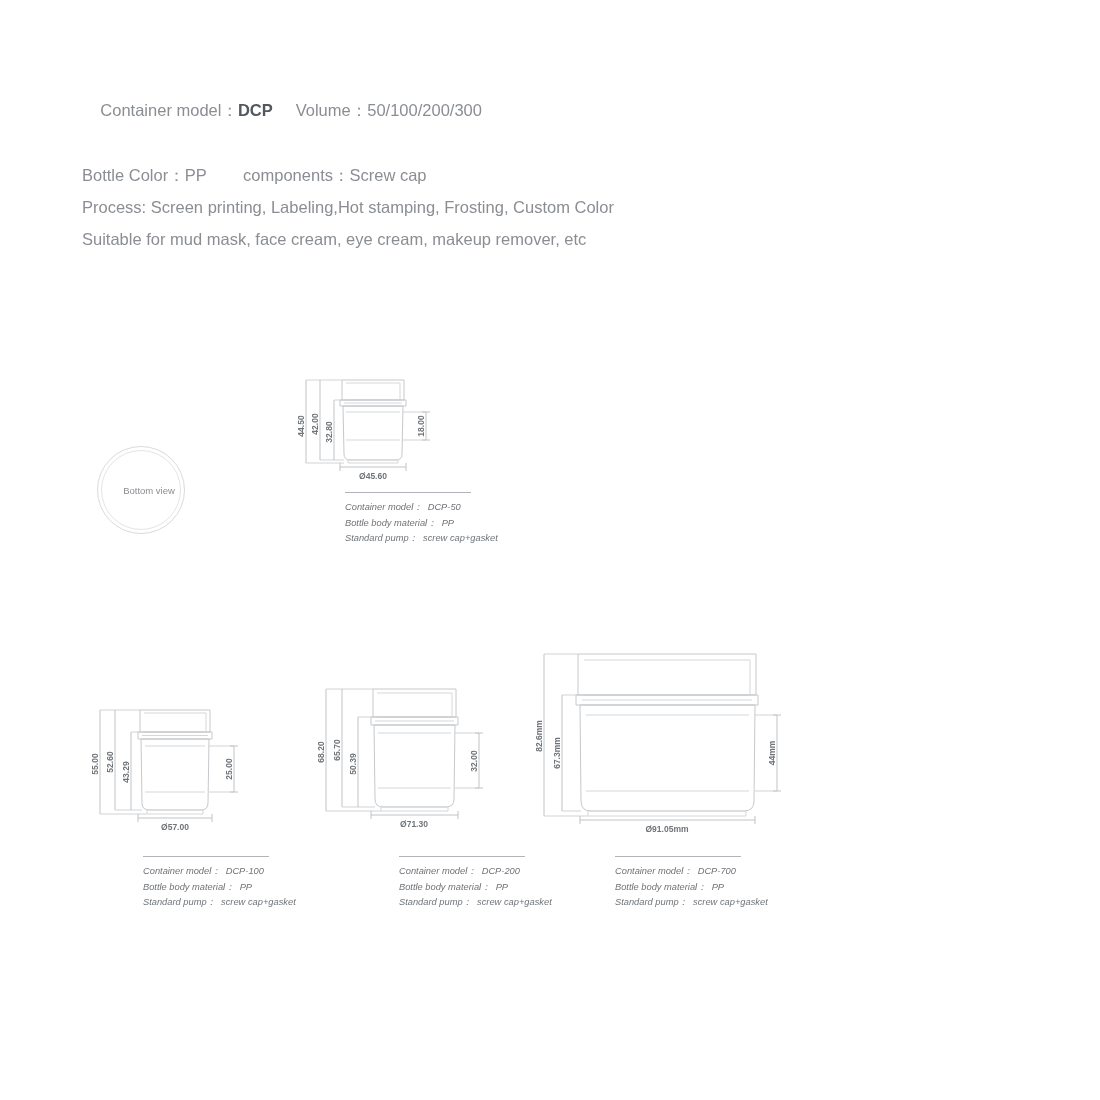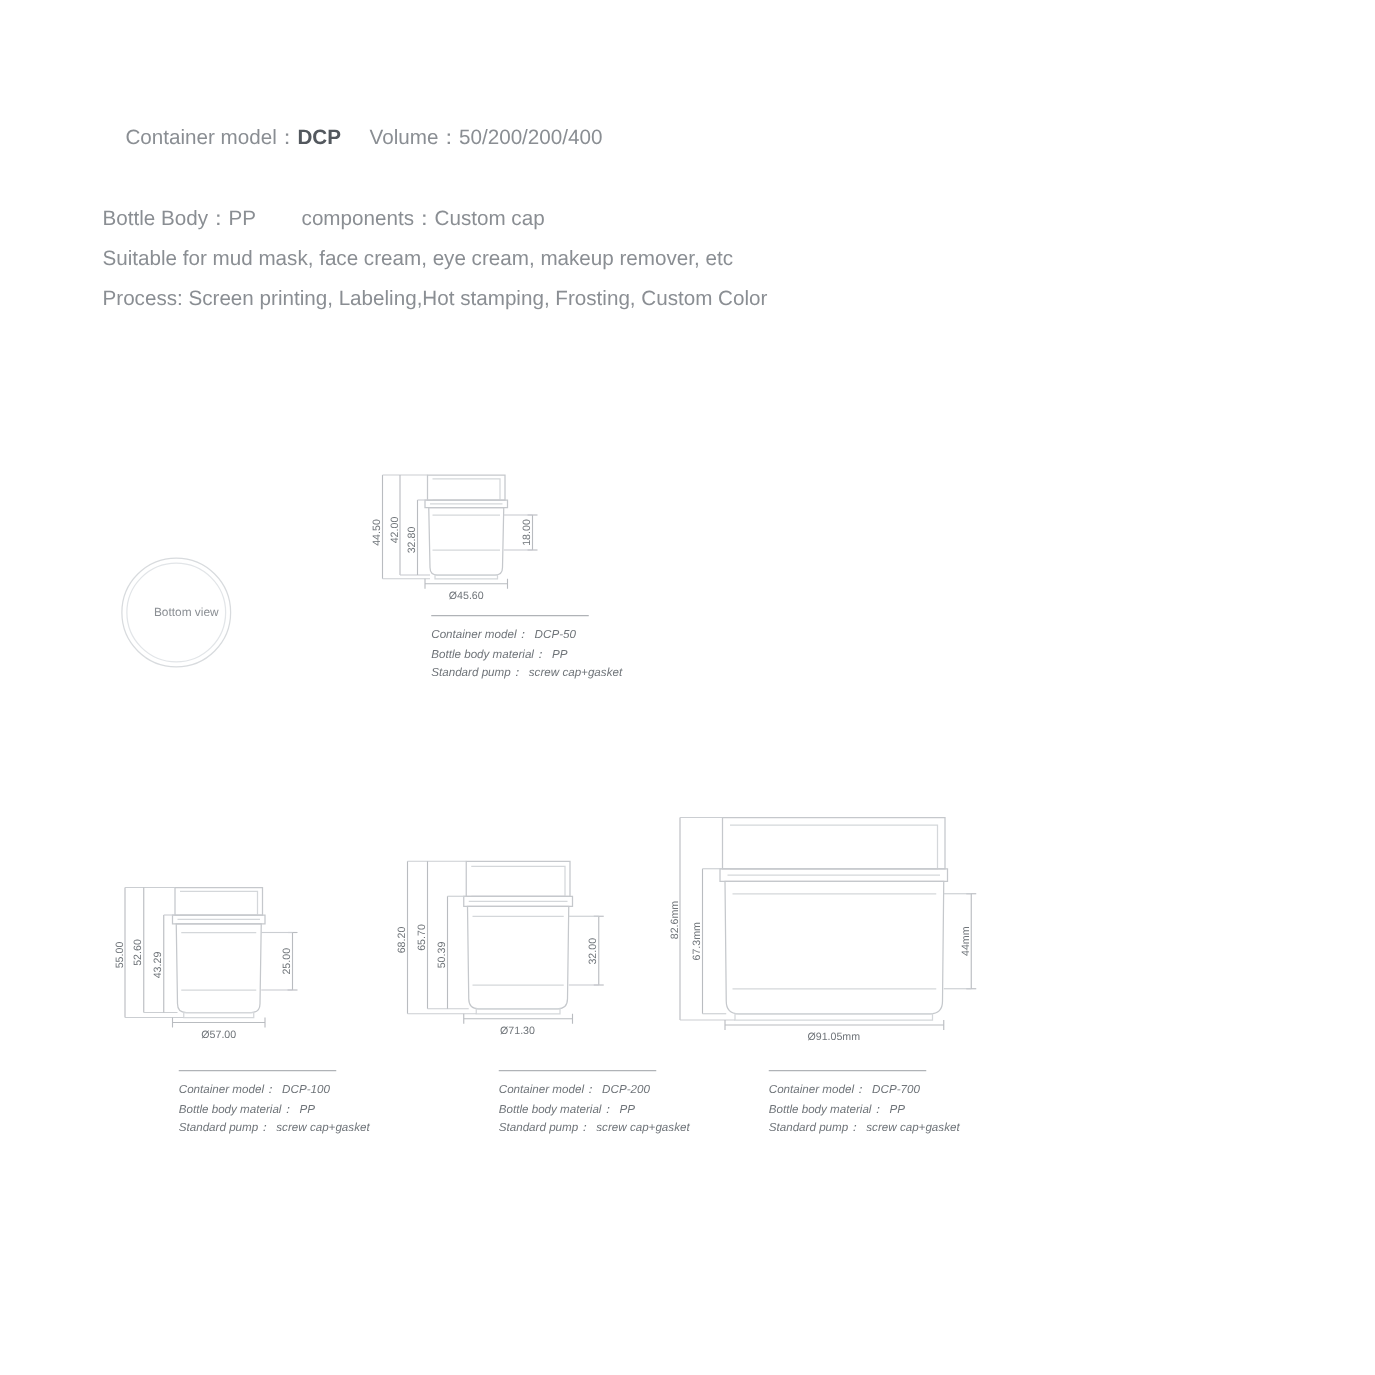--- a/index.html
+++ b/index.html
@@ -37,20 +37,21 @@
     white-space: pre;
   }
   .info-line .strong {
     font-weight: bold;
     color: #53585e;
   }
 
   
   .figure {
     position: absolute;
+    font-weight: bold;
   }
   .figure svg {
     display: block;
     overflow: visible;
   }
 
   
   .part {
     fill: none;
     stroke: #c5c8cc;
@@ -124,25 +125,25 @@
     font-size: 9.5px;
     color: #8a8e93;
     padding-left: 16px;
   }
 </style>
 </head>
 <body>
 
 <div class="info-block">
   <div class="info-line">
-    <span>Container model：</span><span class="strong">DCP</span><span>     Volume：50/200/200/400</span>
+    <span>Container model：</span><span class="strong">DCP</span><span>     Volume：50/100/200/300</span>
   </div>
-  <div class="info-line">Bottle Body：PP        components：Custom cap</div>
+  <div class="info-line">Bottle Color：PP        components：Screw cap</div>
+  <div class="info-line">Process: Screen printing, Labeling,Hot stamping, Frosting, Custom Color</div>
   <div class="info-line">Suitable for mud mask, face cream, eye cream, makeup remover, etc</div>
-  <div class="info-line">Process: Screen printing, Labeling,Hot stamping, Frosting, Custom Color</div>
 </div>
 
 <div class="bottom-view">
   <div class="bv-outer"></div>
   <div class="bv-inner"></div>
   <div class="bv-label">Bottom view</div>
 </div>
 
 <div class="figure" id="fig-50" style="left:296px; top:374px;">
   <svg width="200" height="110" viewBox="0 0 200 110">

